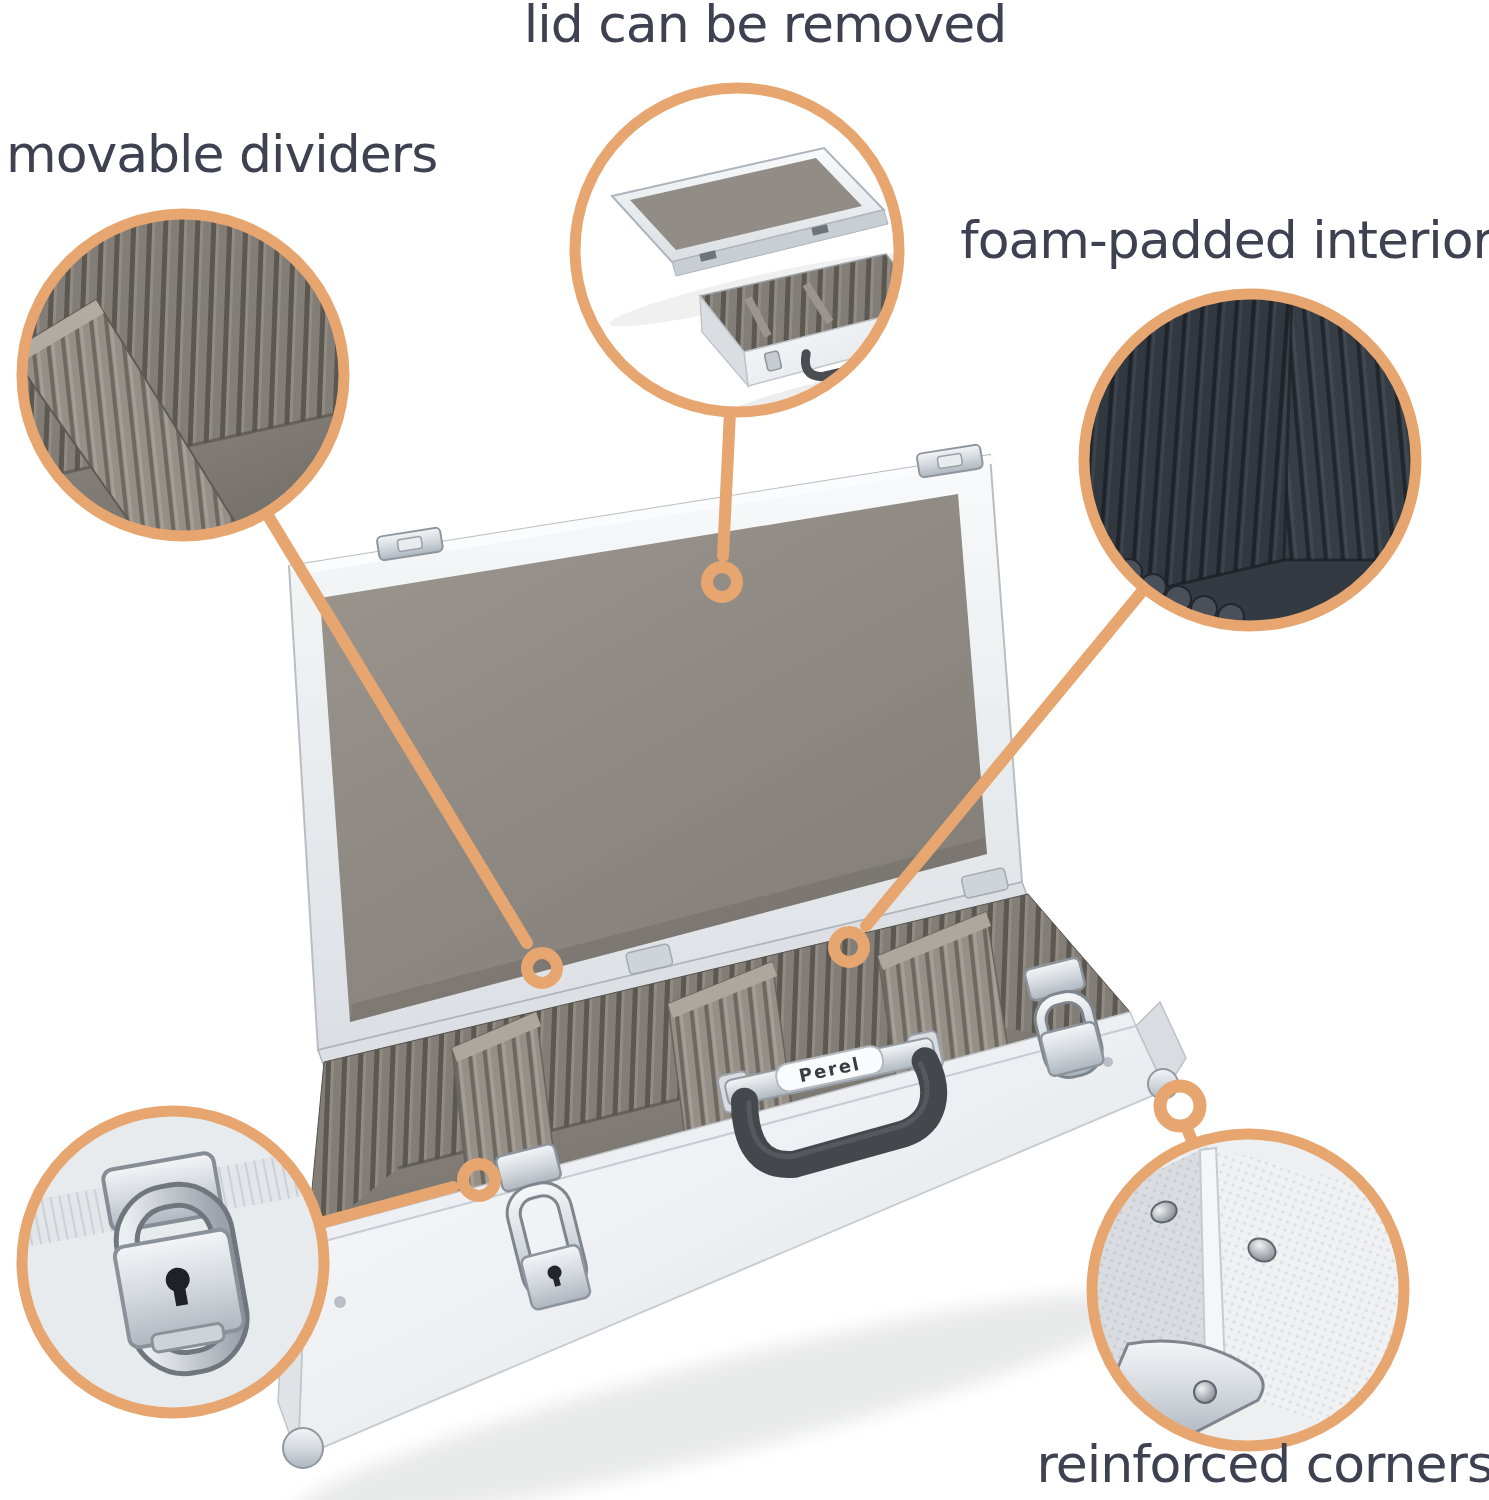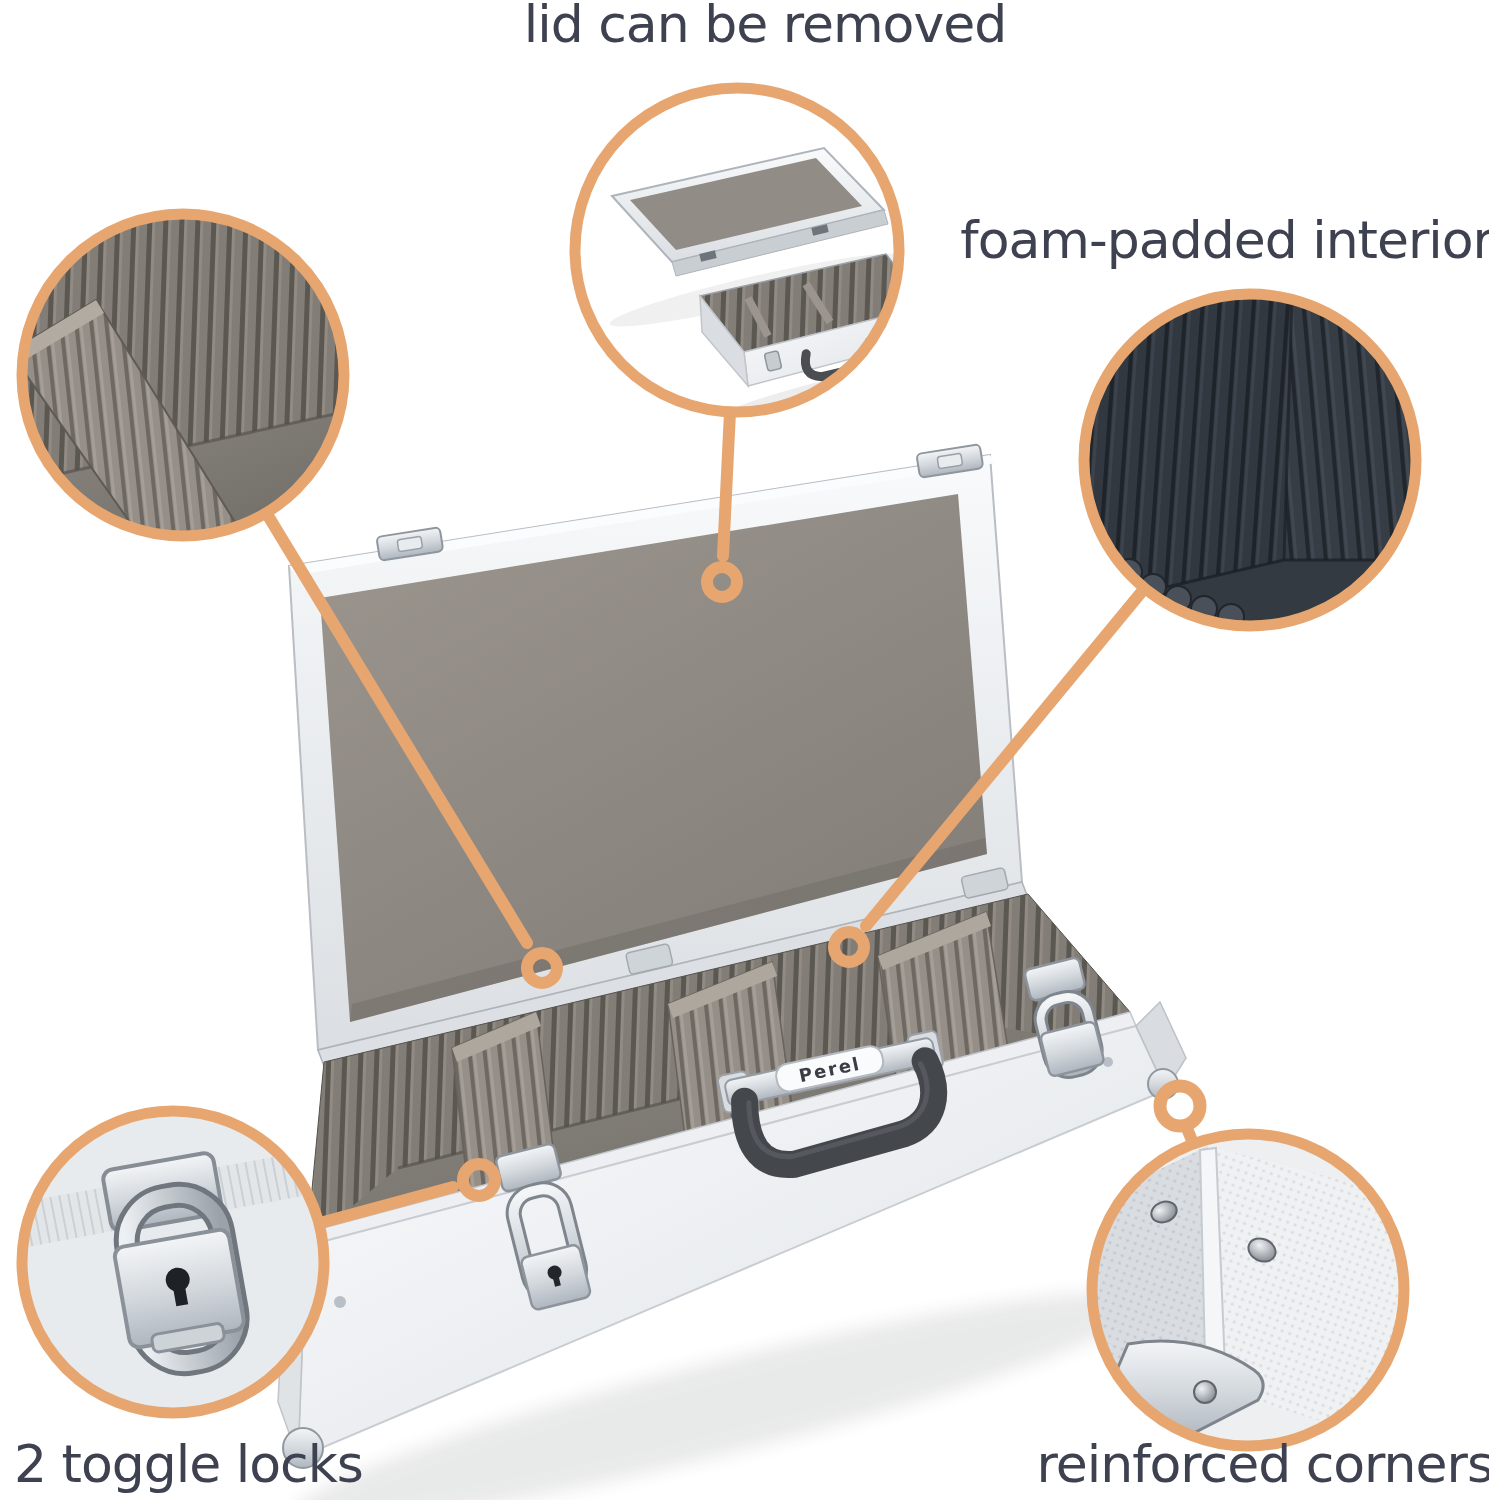--- a/index.html
+++ b/index.html
@@ -299,19 +299,19 @@
     <circle cx="542" cy="968" r="15" stroke-width="12"></circle>
     <circle cx="849" cy="947" r="15" stroke-width="12"></circle>
     <circle cx="479" cy="1180" r="16" stroke-width="12"></circle>
     <line x1="1193" y1="1143" x2="1186" y2="1126" stroke-width="12" stroke-linecap="round"></line>
     <circle cx="1180" cy="1106" r="20" stroke-width="13"></circle>
   </g>
 </svg>
 
   <div class="label" style="left:520px;top:-4px;width:490px;text-align:center;">lid can be removed</div>
 
+  <div class="label" style="left:6px;top:126px;">movable dividers</div>
 
   <div class="label" style="right:-4px;top:212px;">foam-padded interior</div>
 
-  <div class="label" style="left:14px;top:1436px;">2 toggle locks</div>
 
   <div class="label" style="right:-4px;top:1436px;">reinforced corners</div>
 </div>
 
 </body></html>

